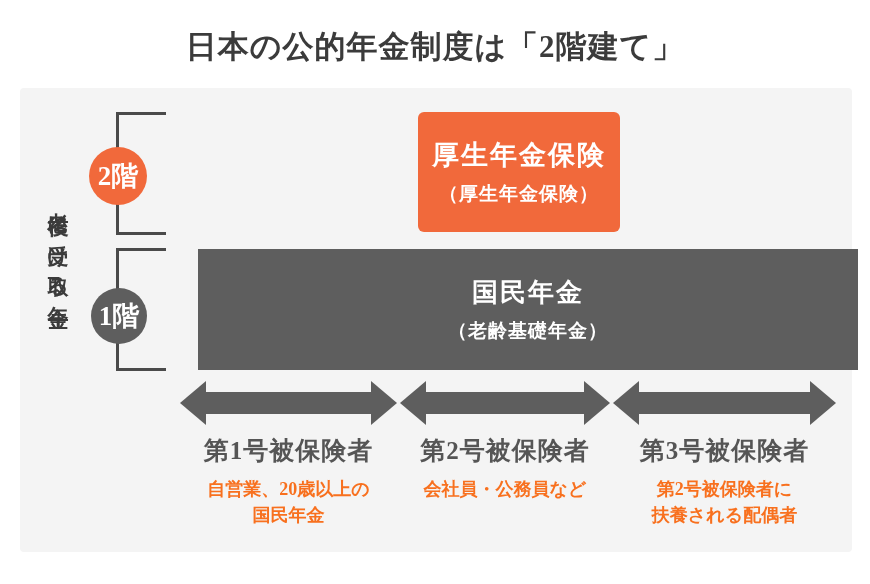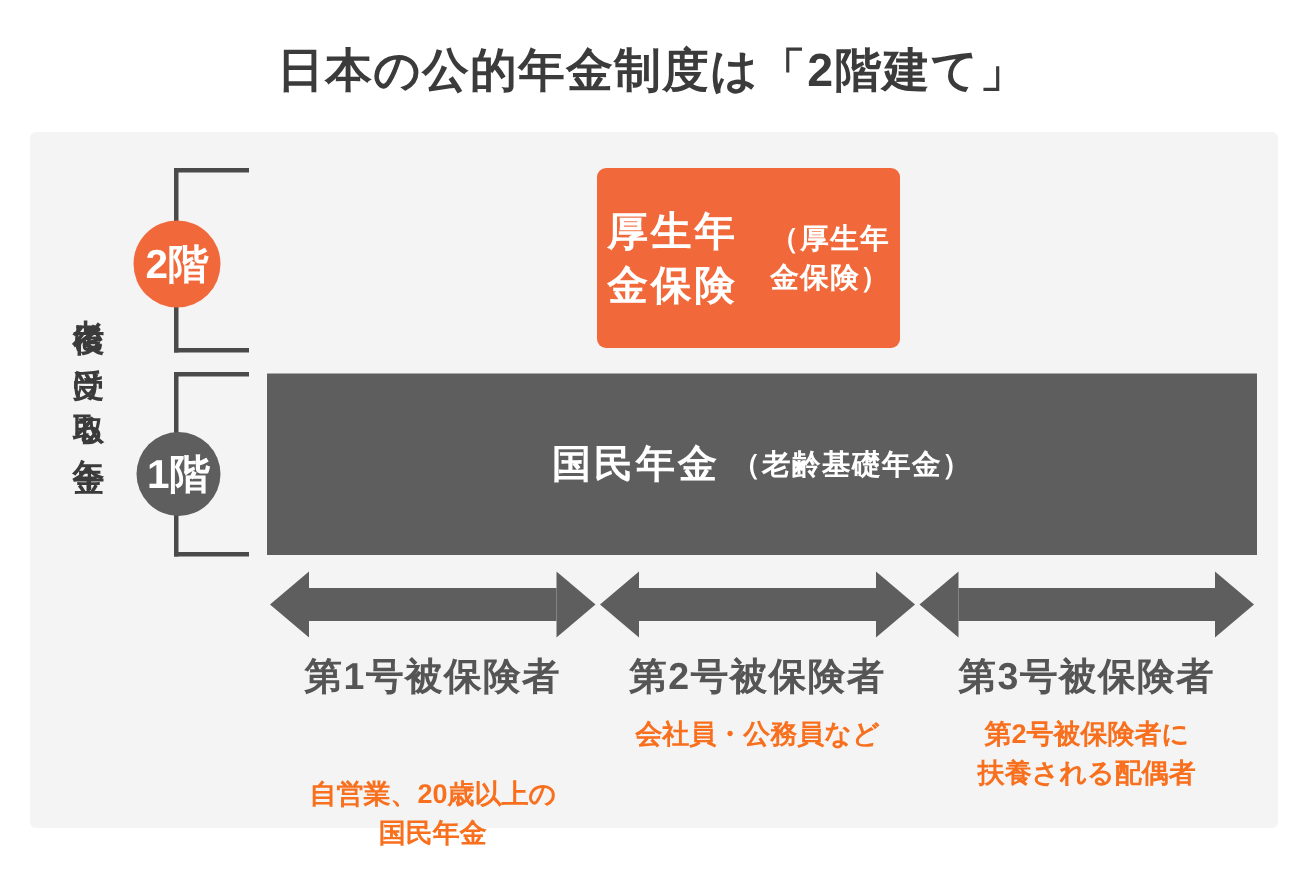--- a/index.html
+++ b/index.html
@@ -8,21 +8,21 @@
     font-family:"Liberation Sans","DejaVu Sans",sans-serif;
     overflow:hidden;
     --accent-orange:#F1693B;
     --note-orange:#F8701E;
     --dark-gray:#5E5E5E;
     --line-gray:#4A4A4A;
     --panel-bg:#F4F4F4;
     --text-dark:#3B3B3B;
     --label-gray:#555555;
   }
-  .abs{position:absolute;}
+  .abs{position:absolute;font-family:Liberation Serif, serif;}
   .page-title{
     top:26px;left:0;width:870px;text-align:center;
     font-size:31px;font-weight:700;color:var(--text-dark);letter-spacing:1px;
   }
   .panel{
     left:20px;top:88px;width:832px;height:464px;
     background:var(--panel-bg);border-radius:4px;
   }
   .side-label{
     left:38px;top:138px;height:215px;width:40px;
@@ -40,22 +40,22 @@
   .bracket.f2{top:112px;}
   .bracket.f1{top:248px;}
   .badge{
     width:58px;height:58px;border-radius:50%;
     display:flex;align-items:center;justify-content:center;
     color:#ffffff;font-size:27px;font-weight:700;
   }
   .badge.f2{left:89px;top:147px;background:var(--accent-orange);}
   .badge.f1{left:91px;top:288px;width:56px;height:56px;background:var(--dark-gray);}
   .pension-box{
-    display:flex;flex-direction:row;align-items:center;justify-content:center;
-    color:#ffffff;text-align:center;
+    display:flex;flex-direction:column;align-items:center;justify-content:center;
+    color:#ffffff;text-align:center;margin-left:20px;
   }
   .box-2f{
     left:398px;top:112px;width:202px;height:120px;
     background:var(--accent-orange);border-radius:6px;gap:8px;
   }
   .box-1f{
     left:178px;top:249px;width:660px;height:121px;
     background:var(--dark-gray);gap:8px;
   }
   .box-title-lg{font-size:27px;font-weight:700;letter-spacing:2px;}
@@ -82,21 +82,21 @@
     top:434px;height:30px;text-align:center;
     font-size:25px;font-weight:700;color:var(--label-gray);letter-spacing:1px;
   }
   .cat-name.c1{left:172px;width:233px;}
   .cat-name.c2{left:395px;width:220px;}
   .cat-name.c3{left:608px;width:233px;}
   .cat-note{
     top:476px;text-align:center;
     font-size:18px;font-weight:700;color:var(--note-orange);line-height:26px;
   }
-  .cat-note.c1{left:162px;width:253px;margin-top:40px;}
+  .cat-note.c1{left:162px;width:253px;}
   .cat-note.c2{left:385px;width:240px;}
   .cat-note.c3{left:598px;width:253px;}
 </style>
 </head>
 <body style="--accent-orange: #F1693B; --note-orange: #F8701E; --dark-gray: #5E5E5E; --line-gray: #4A4A4A; --panel-bg: #F4F4F4; --text-dark: #3B3B3B; --label-gray: #555555;">
 
 <div class="abs page-title">日本の公的年金制度は「2階建て」</div>
 
 <div class="abs panel"></div>
 

